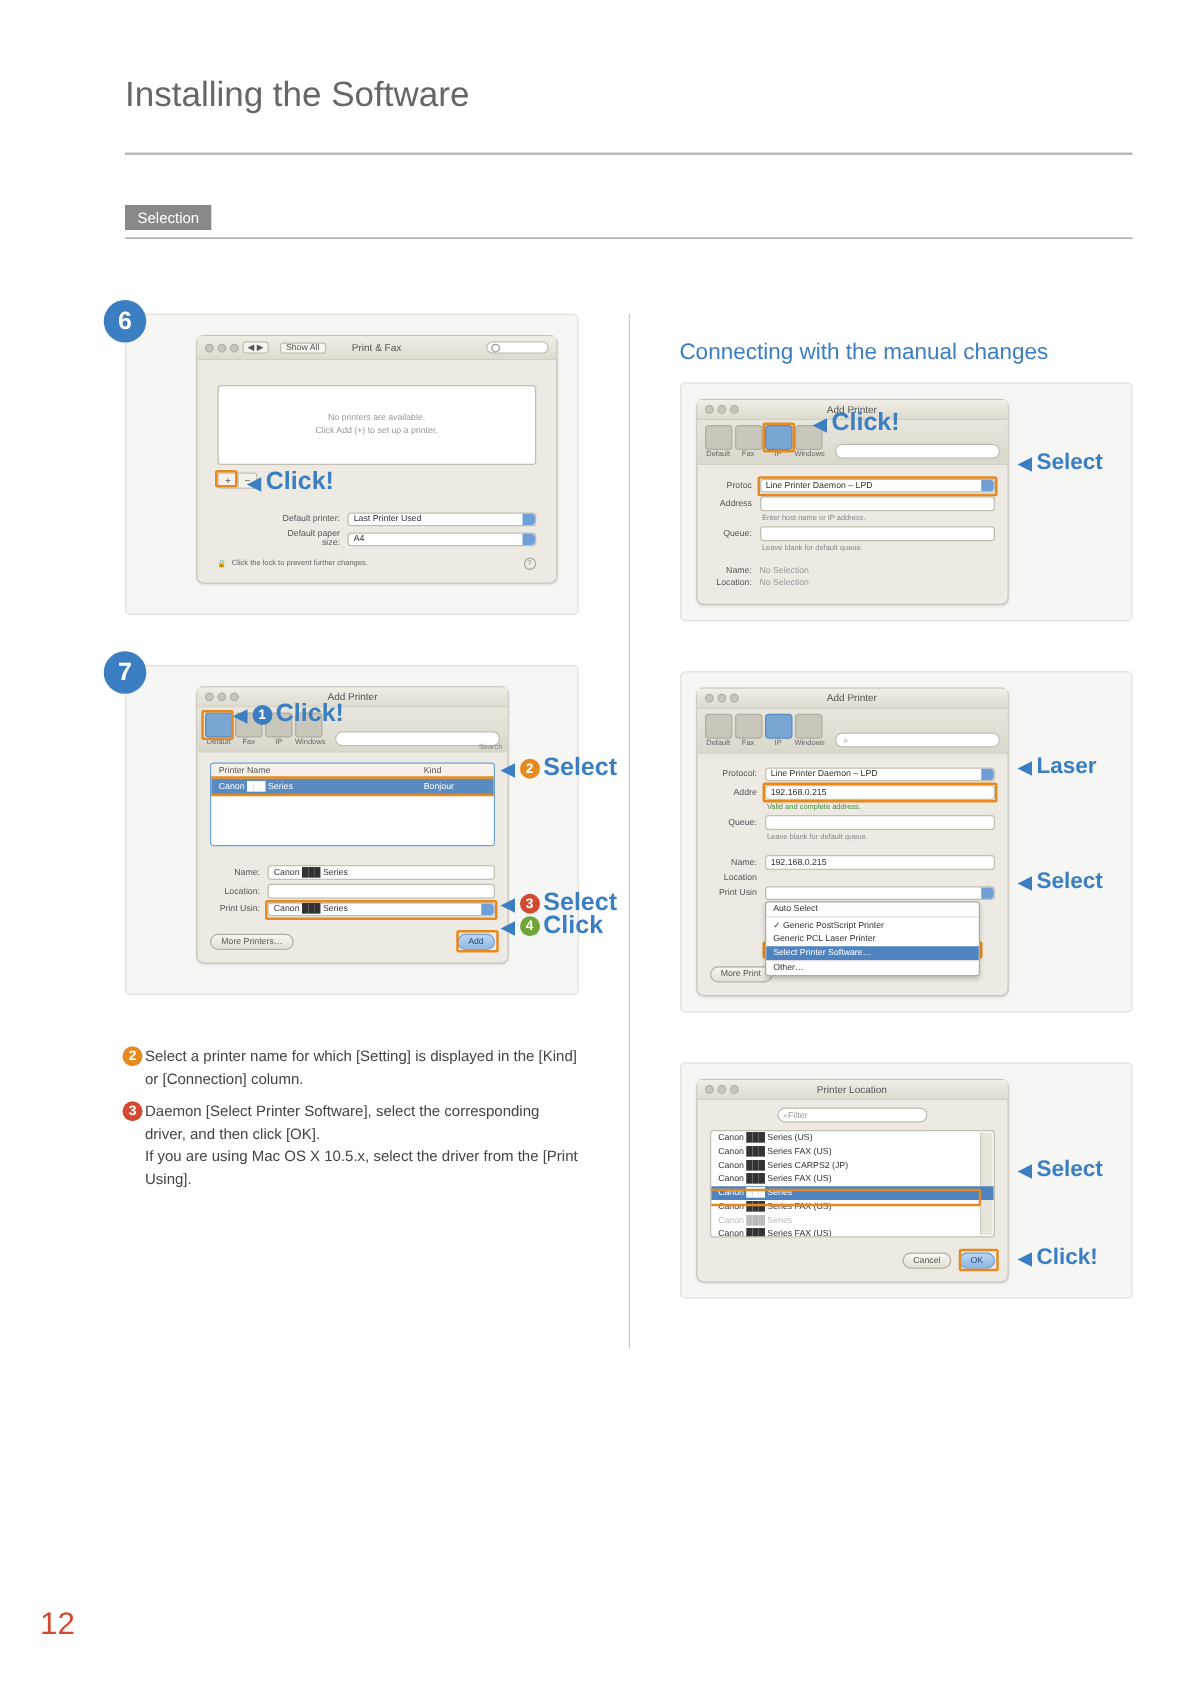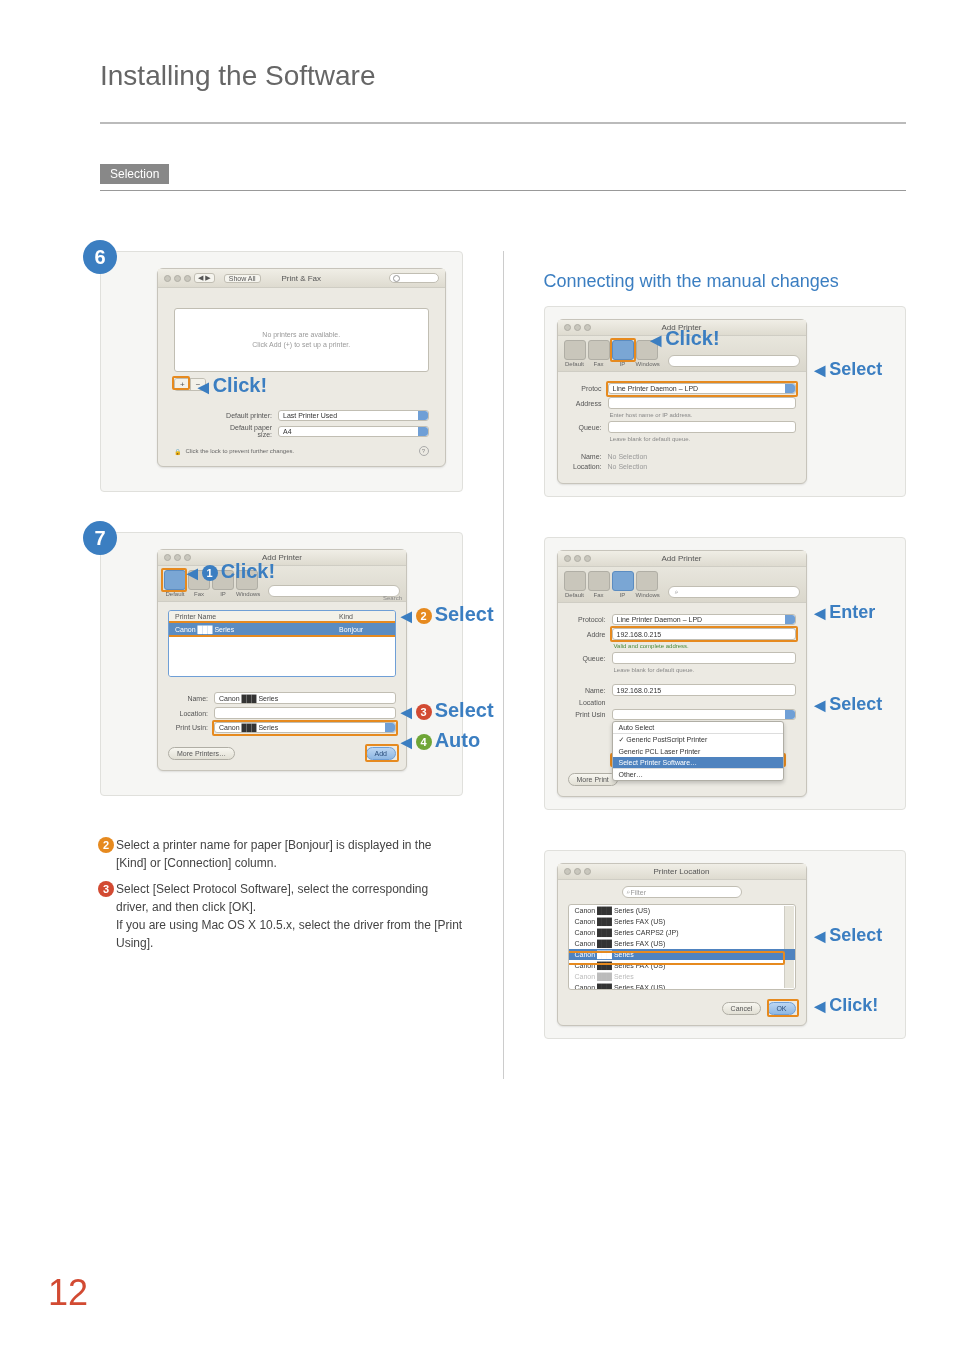--- a/index.html
+++ b/index.html
@@ -79,21 +79,21 @@
 
   .right-heading { color:#3b7ec1; font-size:18px; font-weight:normal; margin:20px 0 14px; }
 
   .list-table { margin:6px 10px; border:1px solid #c1beb3; border-radius:3px; background:#fff; max-height:86px; overflow:hidden; position:relative; }
   .list-table .row { font-size:7px; padding:2px 6px; color:#333; }
   .list-table .row.hi { background:#4f83bf; color:#fff; }
   .scroll-dec { position:absolute; right:1px; top:1px; bottom:1px; width:10px; background:#e7e5db; border-left:1px solid #cfcdc4; }
 
   .filter-box { margin:6px auto; width:120px; height:12px; border:1px solid #c1beb3; border-radius:8px; background:#fff; display:flex; align-items:center; justify-content:flex-start; padding-left:4px; }
 
-  .page-no { position:absolute; left:48px; bottom:36px; font-size:36px; color:#d24a32; font-weight:normal; }
+  .page-no { position:absolute; left:32px; bottom:36px; font-size:25px; color:#d24a32; font-weight:normal; }
 
   .co { position:absolute; display:flex; align-items:center; }
   .co .callout, .co .callout-sm { white-space:nowrap; }
   .orange-box { border:2px solid #e68a1f; border-radius:2px; position:absolute; pointer-events:none; }
 </style>
 </head>
 <body>
 
 <div class="page">
   <div class="title">Installing the Software</div>
@@ -215,31 +215,31 @@
             </div>
           </div>
         </div>
 
         <div class="co" style="left:86px; top:27px;">
             <span class="callout arrow-left"><span class="cir cir-blue">1</span><span>Click!</span></span>
           </div>
         <div class="co" style="left:300px; top:70px;">
             <span class="callout arrow-left"><span class="cir cir-orange">2</span><span>Select</span></span>
           </div>
-        <div class="co" style="left:300px; top:166px;">
+        <div class="co" style="left:300px; top:178px;">
             <span class="callout arrow-left"><span class="cir cir-red">3</span><span>Select</span></span>
           </div>
         <div class="co" style="left:300px; top:196px;">
-            <span class="callout arrow-left"><span class="cir cir-green">4</span><span>Auto</span></span>
+            <span class="callout arrow-left"><span class="cir cir-green">4</span><span>Click</span></span>
           </div>
       </div>
 
       <ul class="body-text">
-        <li><span class="cir cir-orange">2</span><span>Select a printer name for paper [Bonjour] is displayed in the [Kind] or [Connection] column.</span></li>
-        <li><span class="cir cir-red">3</span><span>Select [Select Protocol Software], select the corresponding driver, and then click [OK].</span><br><span>If you are using Mac OS X 10.5.x, select the driver from the [Print Using].</span></li>
+        <li><span class="cir cir-orange">2</span><span>Select a printer name for which [Setting] is displayed in the [Kind] or [Connection] column.</span></li>
+        <li><span class="cir cir-red">3</span><span>Daemon [Select Printer Software], select the corresponding driver, and then click [OK].</span><br><span>If you are using Mac OS X 10.5.x, select the driver from the [Print Using].</span></li>
       </ul>
     </div>
 
     <div class="divider"></div>
 
     <div class="col">
       <div class="right-heading">Connecting with the manual changes</div>
 
       <div class="shot-wrap" style="padding:12px;">
         <div class="mac-window" style="width:250px; position:relative;">
@@ -367,21 +367,21 @@
                 <div class="dd-item hi">Select Printer Software…</div>
                 <div class="dd-item sep">Other…</div>
               </div>
               <div class="orange-box" style="left:42px;top:44px;right:10px;height:14px;"></div>
             </div>
             <div style="height:50px;"></div>
             <span class="btn">More Print</span>
           </div>
         </div>
         <div class="co" style="left:270px; top:64px;">
-            <span class="callout-sm arrow-left">Enter</span>
+            <span class="callout-sm arrow-left">Laser</span>
           </div>
         <div class="co" style="left:270px; top:156px;">
             <span class="callout-sm arrow-left">Select</span>
           </div>
       </div>
 
       <div class="shot-wrap" style="padding:12px;">
         <div class="mac-window" style="width:250px; position:relative;">
           <div class="mac-titlebar">
             <span class="traffic"></span>

